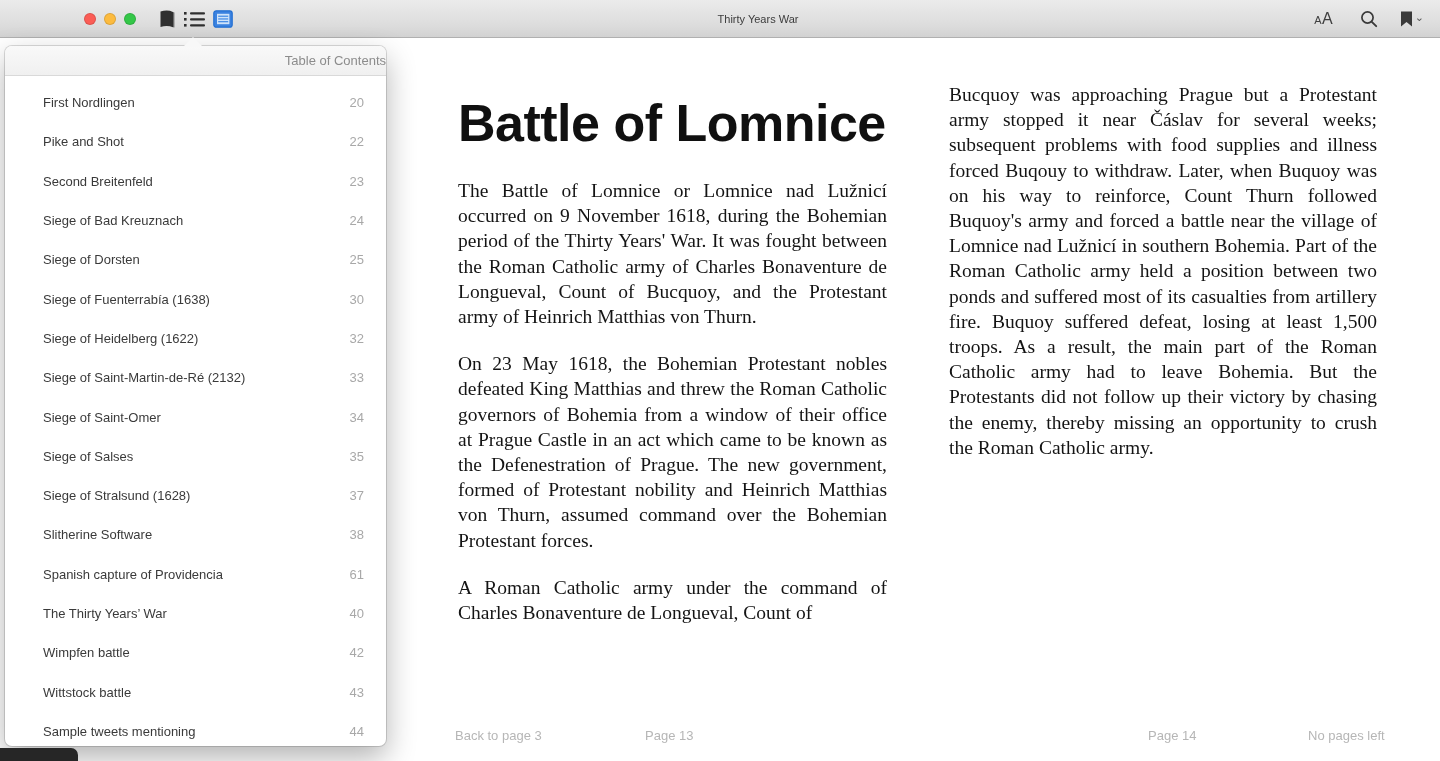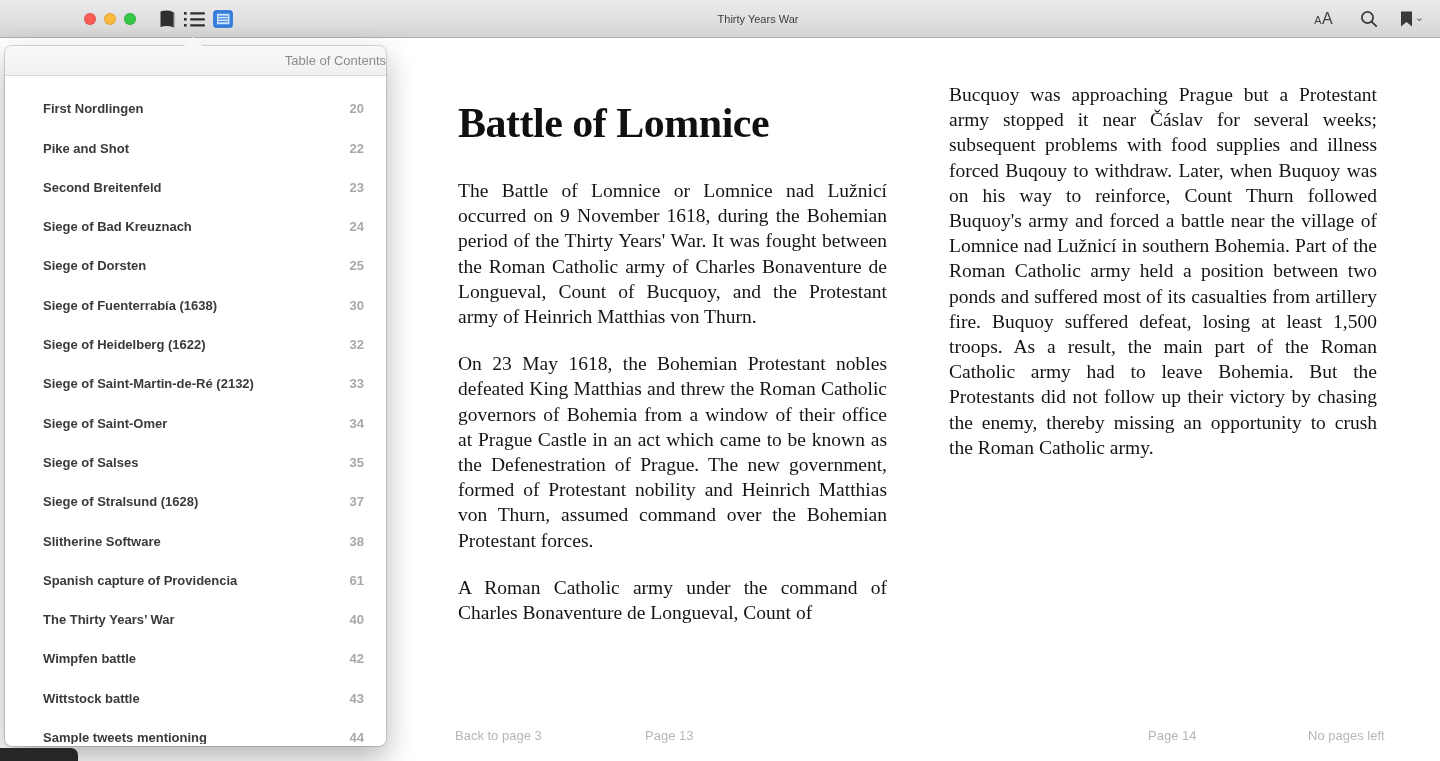--- a/index.html
+++ b/index.html
@@ -42,22 +42,22 @@
   .chev { font-size: 11px; color: #5a5a5a; margin-left: 2px; position: relative; top: -2px; }
   .bookmark-btn { display: flex; align-items: center; background: none; border: none; }
 
   
   .book { position: absolute; top: 39px; left: 0; right: 0; bottom: 0; background: #ffffff; }
 
   .page-left  { position: absolute; left: 458px; top: 61px;  width: 429px; }
   .page-right { position: absolute; left: 949px; top: 31px;  width: 428px; }
 
   .heading {
-    font-family: Liberation Serif, serif; font-weight: bold;
-    font-size: 42px; line-height: 46px; color: #101010;
+    font-family: Liberation Sans, sans-serif; font-weight: bold;
+    font-size: 52px; line-height: 46px; color: #101010;
     letter-spacing: -0.5px; margin: 0 0 32px 0;
   }
   .body-text p {
     font-family: "Liberation Serif", serif; font-size: 19.5px; line-height: 25.2px;
     color: #141414; text-align: justify; margin: 12px 0 22px 0;
   }
   .body-text p:last-child { margin-bottom: 0; }
 
   .footer-label { position: absolute; top: 689px; font-size: 13px; color: #b6b6b6; }
   .f-back   { left: 455px; }
@@ -77,23 +77,22 @@
     border-bottom: 10px solid #f8f8f8;
   }
   .popover-header {
     height: 30px; line-height: 30px; text-align: right;
     background: linear-gradient(180deg, #f9f9f9, #f0f0f0);
     color: #8c8c8c; font-size: 13px;
     border-bottom: 1px solid #d9d9d9; border-radius: 7px 7px 0 0;
   }
   .toc-list { position: absolute; top: 31px; left: 0; right: 0; bottom: 2px; overflow: hidden; }
   .toc-row {
-    height: 39.3px; display: flex; align-items: flex-end;
+    height: 39.3px; display: flex; align-items: center;
     padding: 12px 22px 0 38px;
-    font-weight: bold;
   }
   .toc-label { flex: 1; font-size: 13px; color: #3a3a3a; }
   .toc-page  { font-size: 13px; color: #a8a8a8; }
 
   
   .back-window-bar {
     position: absolute; left: 0; bottom: 0; width: 78px; height: 13px;
     background: #262626; border-radius: 0 7px 0 0; z-index: 11;
   }
 

